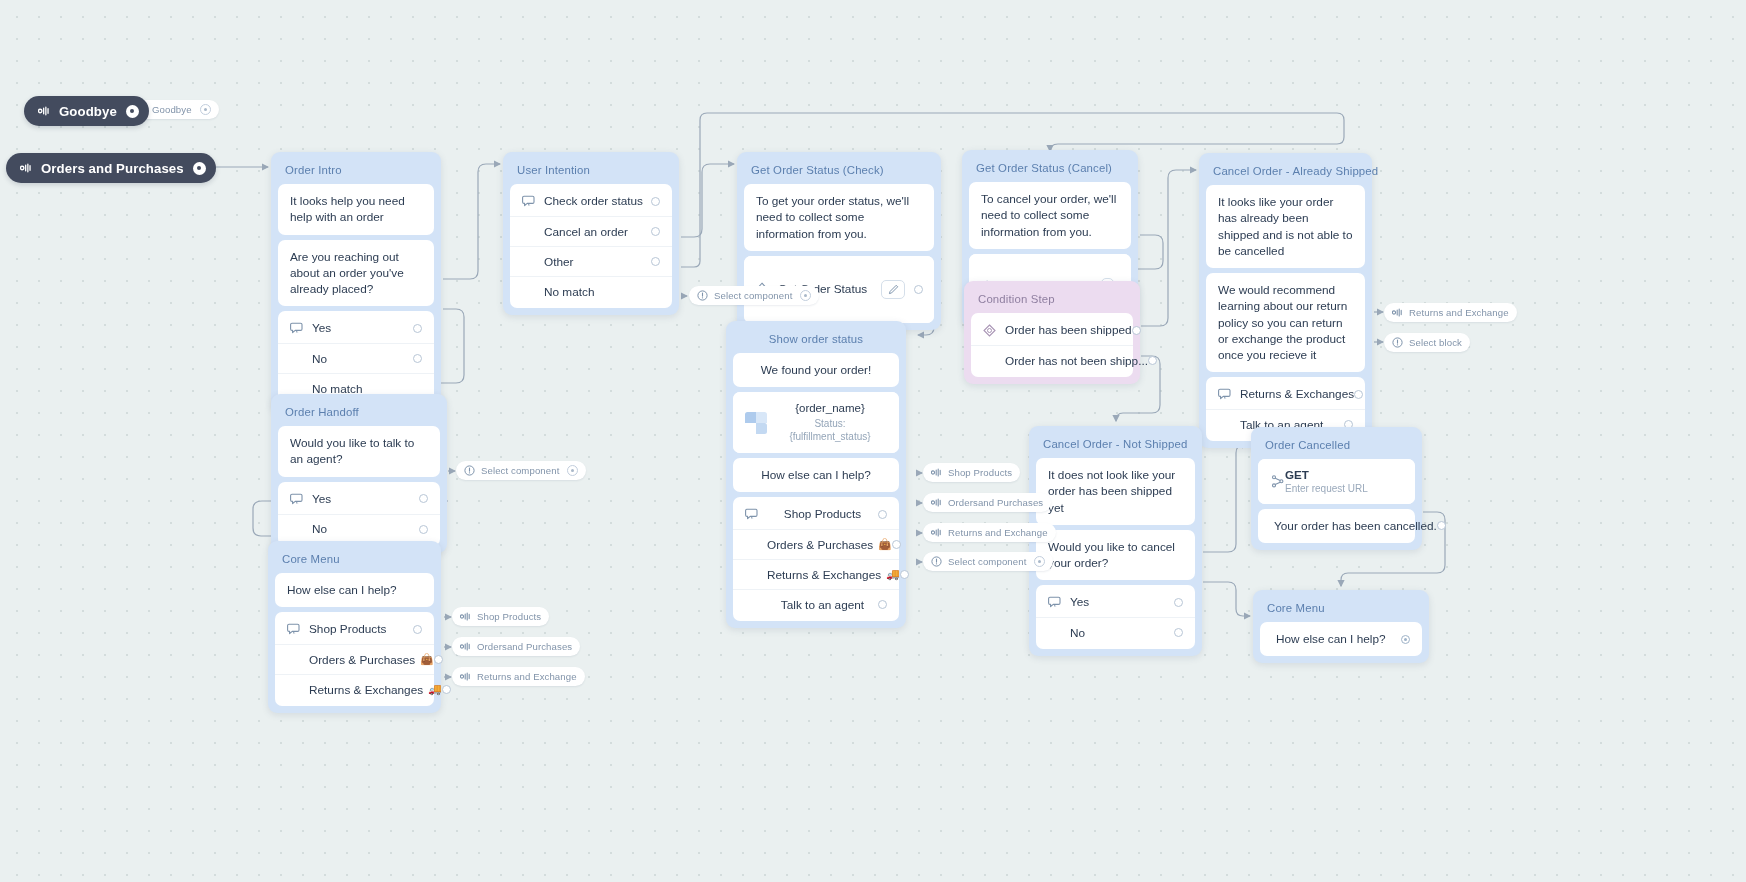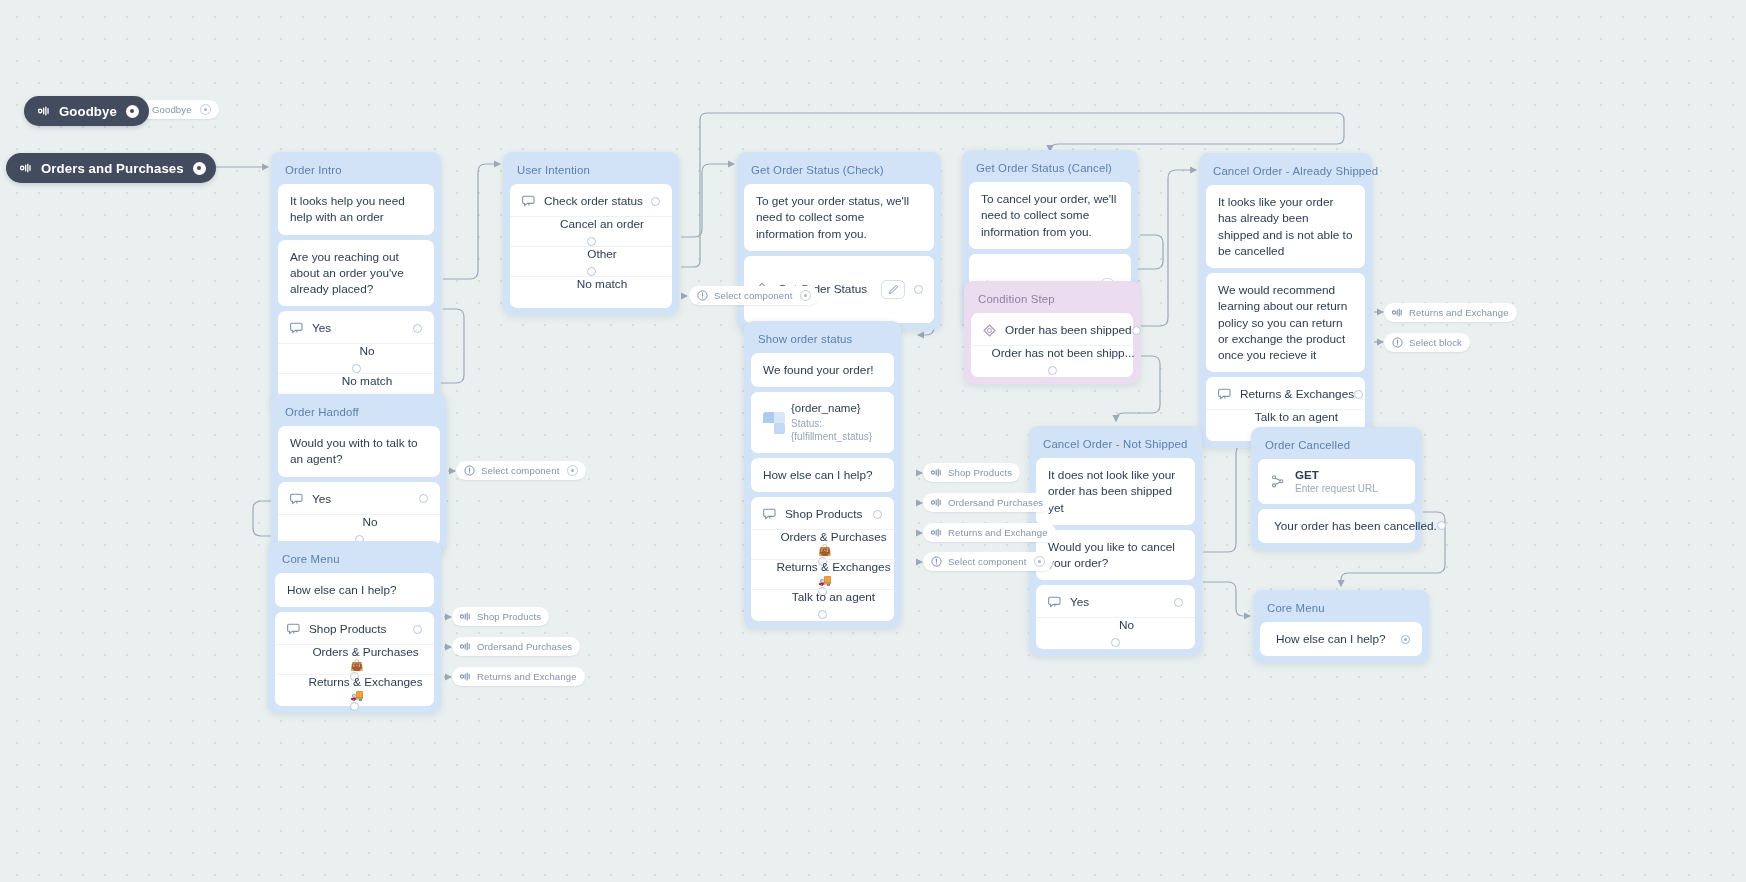--- a/index.html
+++ b/index.html
@@ -60,21 +60,21 @@
   .blk:last-child { margin-bottom: 0; }
   .blk-text { font-size: 11.8px; color: #2c3c52; line-height: 1.38; }
 
   .opt-blk { background:#ffffff; border-radius:7px; padding: 2px 0; }
   .opt {
     position: relative;
     display:flex; align-items:center;
     height: 30px; padding: 0 12px 0 12px;
     font-size: 11.8px; color:#2c3c52;
   }
-  .opt + .opt { border-top: 1px solid #eef2f6; flex-direction: column; }
+  .opt + .opt { border-top: 1px solid #eef2f6; }
   .opt .opt-ic { width: 18px; flex: 0 0 18px; display:flex; align-items:center; }
   .opt .opt-label { flex: 1 1 auto; padding-left: 4px; white-space: nowrap; }
   .opt.noic .opt-label { padding-left: 22px; }
   .port {
     width: 9px; height: 9px; border-radius: 50%;
     border: 1.3px solid #b8c6d6; background: #fff; flex: 0 0 9px;
   }
   .port.filled {
     border-color:#9fb3c8;
     display:flex;align-items:center;justify-content:center;
@@ -94,21 +94,21 @@
     display:flex;align-items:center;justify-content:center; background:#fff;
   }
 
   
   .prod { display:flex; align-items:center; gap:6px; background:#fff;border-radius:7px;padding:9px 12px;}
   .prod-thumb { width:22px;height:22px;flex:0 0 22px;position:relative; }
   .prod-name { font-size: 11.5px; color:#2c3c52; line-height:1.35;}
   .prod-status { font-size: 10px; color:#94a5b8; line-height:1.35;}
 
   
-  .api { display:flex; align-items:center; gap:10px; background:#fff;border-radius:7px;padding:8px 12px;}
+  .api { display:flex; align-items:center; background:#fff;border-radius:7px;padding:8px 12px;}
   .api-method { font-size:11.6px;color:#2c3c52;font-weight:700;line-height:1.3;}
   .api-url { font-size:10px;color:#9aa9bb;line-height:1.35;}
 
   
   .chip {
     position:absolute; display:flex; align-items:center; gap:6px;
     background:#ffffff; border-radius:13px; height:19px; padding: 0 8px;
     font-size: 9.6px; color:#8294aa; white-space:nowrap;
     box-shadow: 0 1px 2px rgba(60,80,110,.10);
   }
@@ -338,21 +338,21 @@
                    <span class="port"></span>
                  </div>
           <div class="opt noic">
 
                    <span class="opt-label">Order has not been shipp...</span>
 
                    <span class="port"></span>
                  </div>
         </div>
       </div>
-      <div class="node" style="left: 744px; top: 321px; width: 157px;">
+      <div class="node" style="left: 726px; top: 321px; width: 180px; text-align: center;">
         <div class="node-title">Show order status</div>
         <div class="blk">
                  <div class="blk-text">We found your order!</div>
                </div>
         <div class="blk" style="padding:0">
                  <div class="prod">
                    <div class="prod-thumb">
                      <svg width="22" height="22" viewBox="0 0 22 22">
                        <path d="M0,2.5 a2.5,2.5 0 0 1 2.5,-2.5 h8.5 v11 h-11 z" fill="#aecbed"></path>
                        <path d="M11,11 h8.5 a2.5,2.5 0 0 1 2.5,2.5 v6 a2.5,2.5 0 0 1 -2.5,2.5 h-8.5 z" fill="#c3d9f2"></path>
@@ -397,21 +397,21 @@
 
                    <span class="opt-label">Talk to an agent</span>
 
                    <span class="port"></span>
                  </div>
         </div>
       </div>
       <div class="node" style="left: 271px; top: 394px; width: 176px;">
         <div class="node-title">Order Handoff</div>
         <div class="blk">
-                 <div class="blk-text">Would you with to talk to an agent?</div>
+                 <div class="blk-text">Would you like to talk to an agent?</div>
                </div>
         <div class="opt-blk">
           <div class="opt">
                    <span class="opt-ic">
               <svg class="ic" width="14" height="14" viewBox="0 0 14 14">
         <path d="M2,2.2 h8.6 a1.4,1.4 0 0 1 1.4,1.4 v4.4 a1.4,1.4 0 0 1 -1.4,1.4 h-5.4 l-2.6,2.3 v-2.3 h-0.6 a1.4,1.4 0 0 1 -1.4,-1.4 v-4.4 a1.4,1.4 0 0 1 1.4,-1.4 z" fill="none" stroke="#7e93ab" stroke-width="1.1" stroke-linejoin="round"></path>
         <path d="M5.6,9.4 l1.3,2.6 l0.7,-1.1 l1.2,0.5 z" fill="#7e93ab"></path>
       </svg>
             </span>
                    <span class="opt-label">Yes</span>

